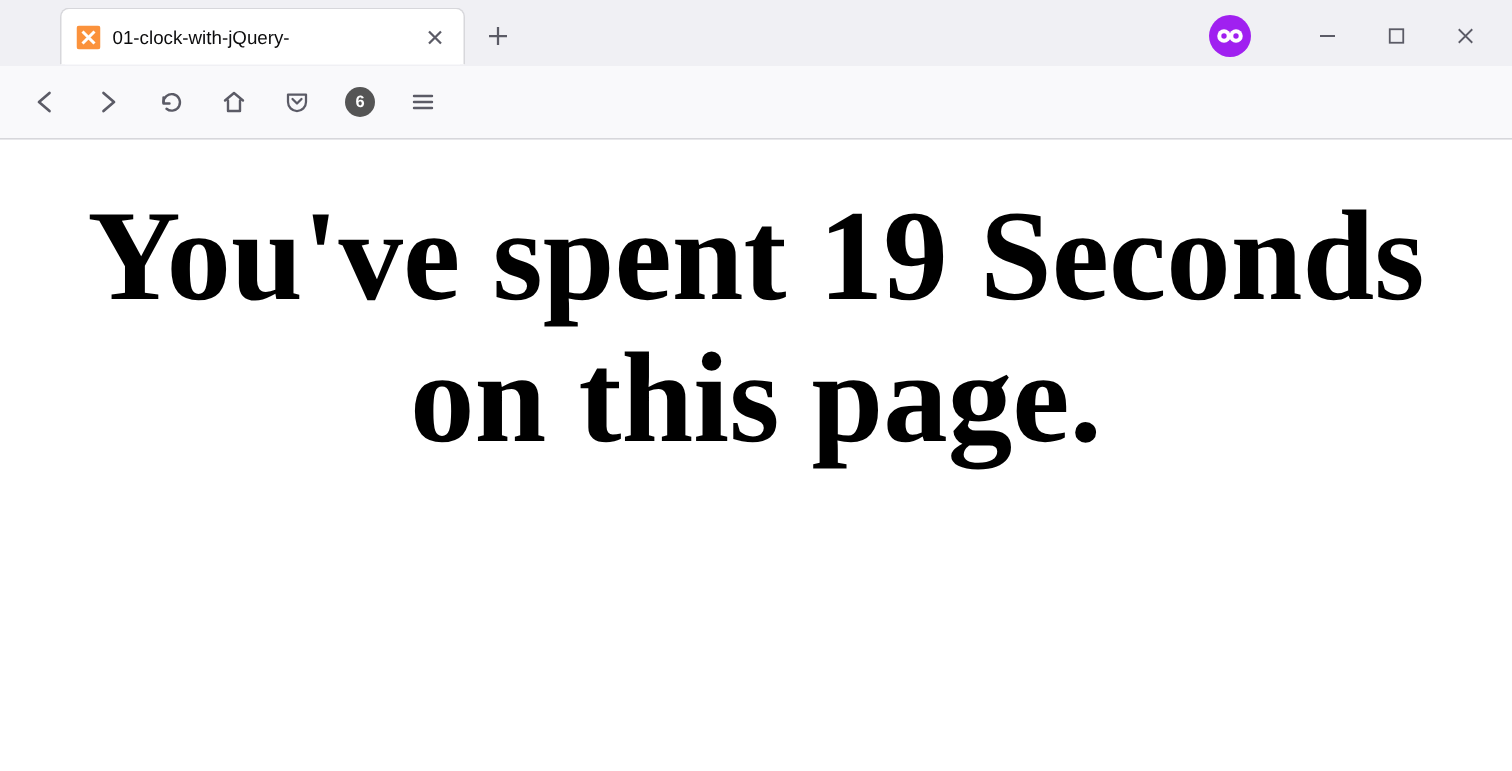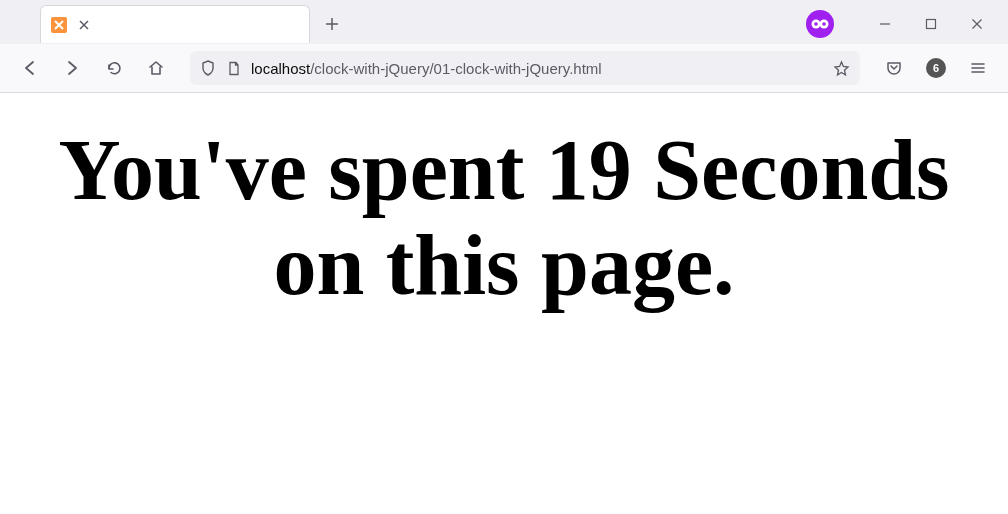--- a/index.html
+++ b/index.html
@@ -166,20 +166,21 @@
 
 <div class="browser-chrome">
   <div class="tab-bar">
     <div class="tab">
       <span class="tab-favicon">
         <svg viewBox="0 0 16 16">
             <rect width="16" height="16" rx="2" fill="#fb923c"></rect>
             <path d="M4 4 L12 12 M12 4 L4 12" stroke="#fff" stroke-width="2"></path>
           </svg>
       </span>
+      <span class="tab-title">01-clock-with-jQuery-</span>
       <span class="tab-close">
         <svg width="12" height="12" viewBox="0 0 12 12">
             <path d="M2 2 L10 10 M10 2 L2 10" stroke="#5b5b66" stroke-width="1.5"></path>
           </svg>
       </span>
     </div>
     <div class="tab-add">
       <svg width="14" height="14" viewBox="0 0 14 14">
           <path d="M7 1 V13 M1 7 H13" stroke="#5b5b66" stroke-width="1.5"></path>
         </svg>
@@ -227,41 +228,20 @@
           <path d="M3 8.5 A5.5 5.5 0 1 1 5 12.5" fill="none" stroke="#5b5b66" stroke-width="1.6" stroke-linecap="round"></path>
           <path d="M3 5 L3 9 L7 9" fill="none" stroke="#5b5b66" stroke-width="1.6" stroke-linecap="round" stroke-linejoin="round"></path>
         </svg>
     </div>
     <div class="nav-btn">
       <svg width="18" height="18" viewBox="0 0 18 18">
           <path d="M3 8 L9 3 L15 8 M5 8 V15 H13 V8" fill="none" stroke="#5b5b66" stroke-width="1.6" stroke-linecap="round" stroke-linejoin="round"></path>
         </svg>
     </div>
 
-    <div class="urlbar">
-      <span class="url-icon">
-        <svg width="16" height="16" viewBox="0 0 16 16">
-            <path d="M8 1 L13 3 V8 C13 11 11 13.5 8 15 C5 13.5 3 11 3 8 V3 Z" fill="none" stroke="#5b5b66" stroke-width="1.4"></path>
-          </svg>
-      </span>
-      <span class="url-icon">
-        <svg width="15" height="15" viewBox="0 0 15 15">
-            <path d="M4 1.5 H10 L12 4 V13.5 H4 Z M9.5 1.5 V4 H12" fill="none" stroke="#5b5b66" stroke-width="1.3"></path>
-          </svg>
-      </span>
-      <span class="url-text">
-        <span class="url-domain">localhost</span>
-          <span>/clock-with-jQuery/01-clock-with-jQuery.html</span>
-      </span>
-      <span class="url-icon">
-        <svg width="17" height="17" viewBox="0 0 17 17">
-            <path d="M8.5 2 L10.4 6.5 L15 7 L11.5 10.2 L12.5 15 L8.5 12.5 L4.5 15 L5.5 10.2 L2 7 L6.6 6.5 Z" fill="none" stroke="#5b5b66" stroke-width="1.3"></path>
-          </svg>
-      </span>
-    </div>
 
     <div class="nav-btn">
       <svg width="18" height="18" viewBox="0 0 18 18">
           <path d="M3 4 H15 V9 A6 6 0 0 1 3 9 Z M6 7 L9 10 L12 7" fill="none" stroke="#5b5b66" stroke-width="1.5" stroke-linecap="round" stroke-linejoin="round"></path>
         </svg>
     </div>
     <div class="nav-btn">
       <span class="notif-badge">6</span>
     </div>
     <div class="nav-btn">

